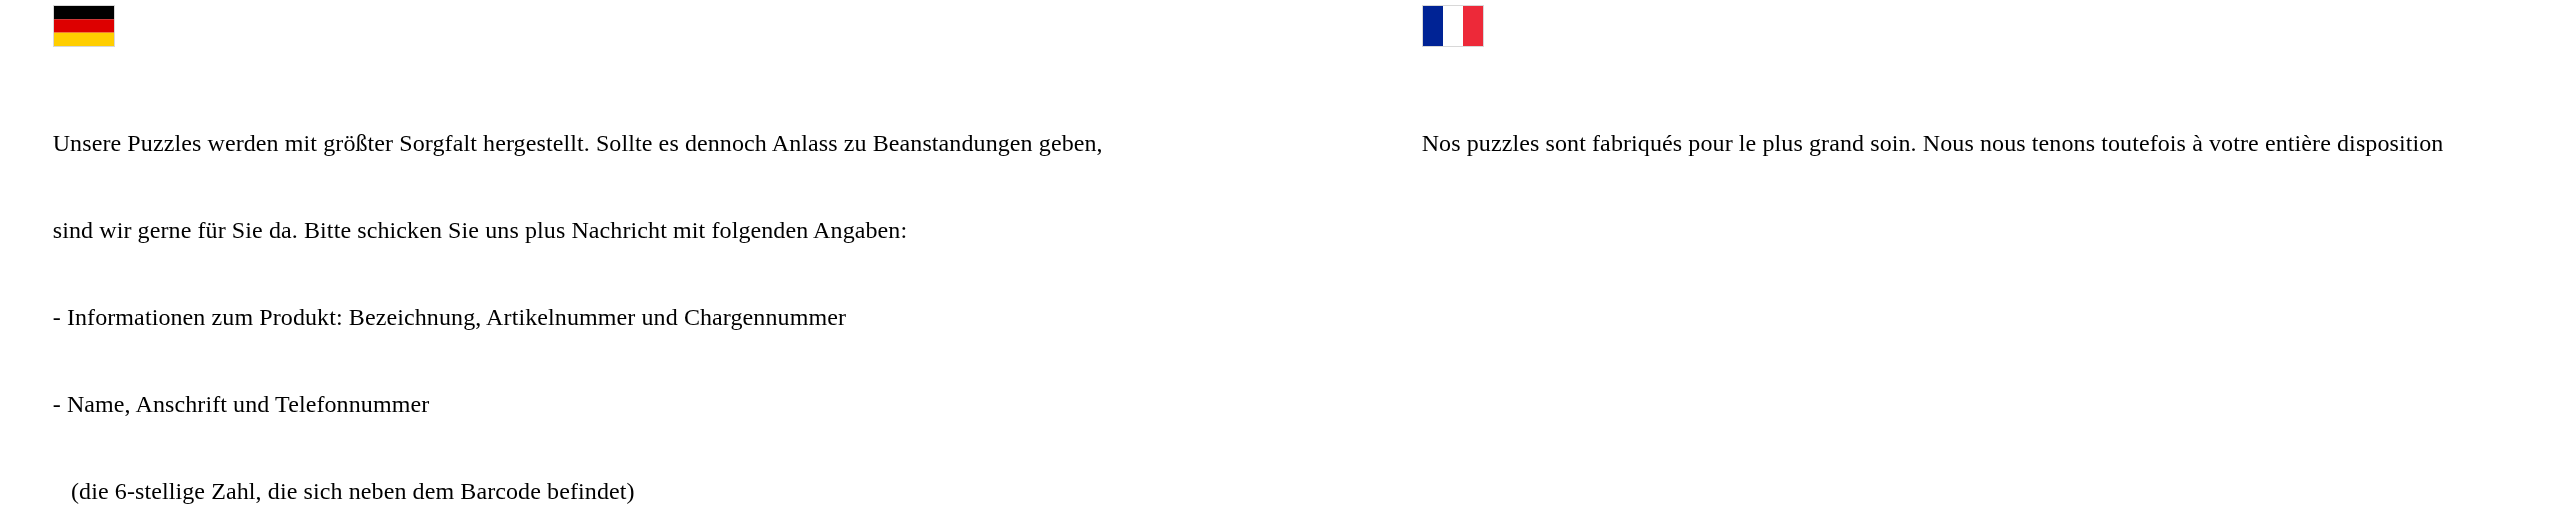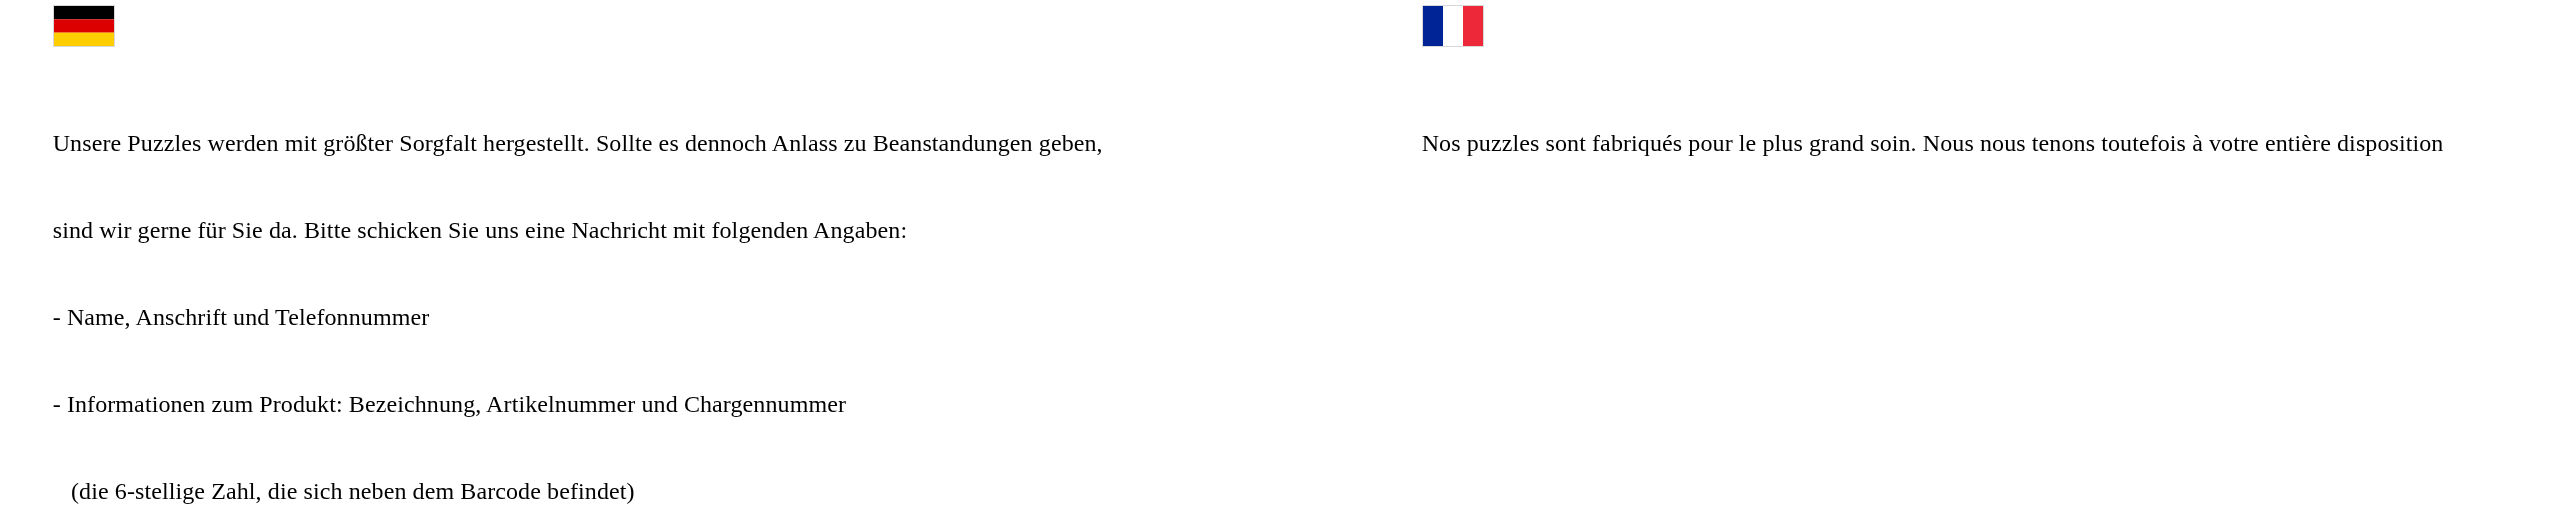--- a/index.html
+++ b/index.html
@@ -60,23 +60,23 @@
   <div class="column col-de">
     <div class="flag">
       <svg width="60" height="40" viewBox="0 0 90 60" xmlns="http://www.w3.org/2000/svg">
         <rect x="0" y="0" width="90" height="20" fill="#000000"></rect>
         <rect x="0" y="20" width="90" height="20" fill="#DD0000"></rect>
         <rect x="0" y="40" width="90" height="20" fill="#FFCE00"></rect>
       </svg>
     </div>
     <div class="body-text">
       <span class="line">Unsere Puzzles werden mit größter Sorgfalt hergestellt. Sollte es dennoch Anlass zu Beanstandungen geben,</span>
-      <span class="line">sind wir gerne für Sie da. Bitte schicken Sie uns eine Nachricht mit folgenden Angaben:</span>
+      <span class="line">sind wir gerne für Sie da. Bitte schicken Sie uns plus Nachricht mit folgenden Angaben:</span>
+      <span class="line">- Informationen zum Produkt: Bezeichnung, Artikelnummer und Chargennummer</span>
       <span class="line">- Name, Anschrift und Telefonnummer</span>
-      <span class="line">- Informationen zum Produkt: Bezeichnung, Artikelnummer und Chargennummer</span>
       <span class="line">   (die 6-stellige Zahl, die sich neben dem Barcode befindet)</span>
       
       
       
       
       
       
       
       
     </div>

